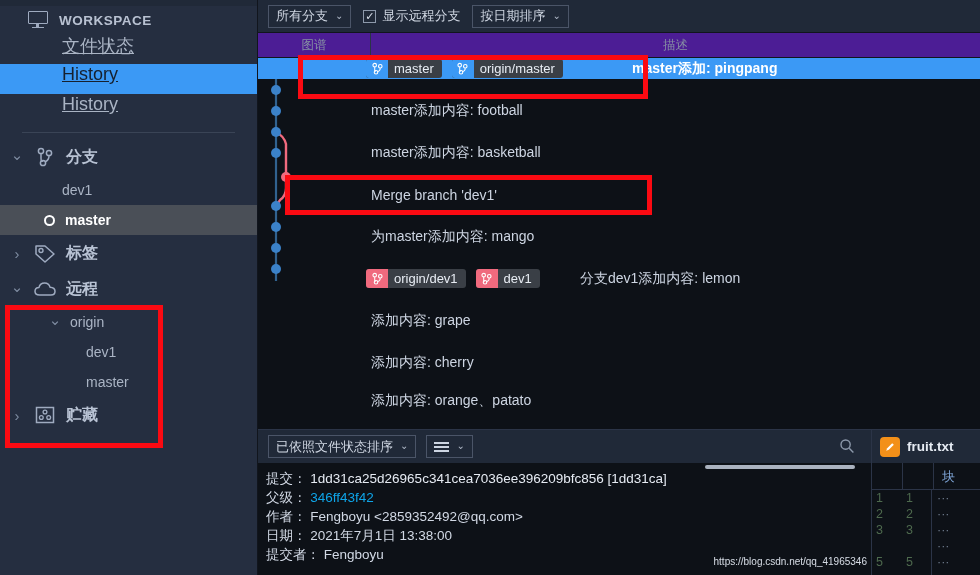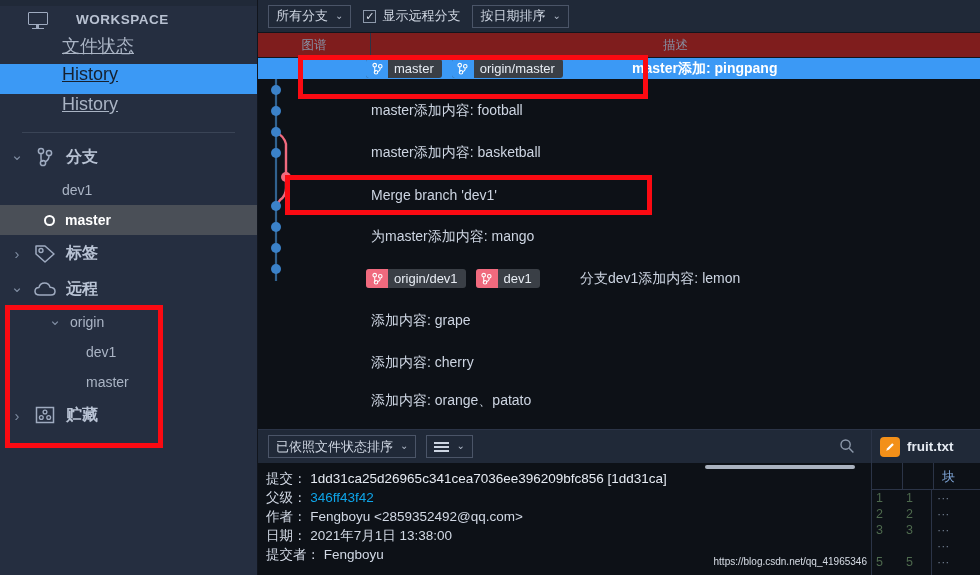--- a/index.html
+++ b/index.html
@@ -16,21 +16,21 @@
   
   .sidebar{
     width:258px;flex:0 0 258px;height:575px;
     background:#252e40;
     position:relative;
     border-right:1px solid #11151d;
     box-sizing:border-box;
   }
   .sb-topstrip{height:6px;background:#202938;}
   .ws-header{
-    display:flex;gap:26px;
+    display:flex;align-items:center;gap:9px;
     padding:6px 0 6px 28px;height:28px;box-sizing:border-box;
   }
   .ws-title{font-size:13.5px;font-weight:bold;color:#b8c1d1;letter-spacing:.5px;}
   .monitor-icon{width:22px;height:18px;position:relative;display:block;}
   .monitor-icon .scr{
     position:absolute;left:0;top:0;width:20px;height:13px;
     border:1.6px solid #9fabc0;border-radius:1px;box-sizing:border-box;
   }
   .monitor-icon .stand{
     position:absolute;left:8px;top:13px;width:3px;height:3px;background:#9fabc0;
@@ -86,21 +86,21 @@
   }
   .chev{font-size:10px;color:#b0bac9;position:relative;top:-1px;}
   .chkwrap{display:flex;align-items:center;gap:6px;font-size:13px;color:#cfd6e2;}
   .chk{
     width:13px;height:13px;border:1px solid #8d99ab;box-sizing:border-box;
     display:flex;align-items:center;justify-content:center;
     font-size:11px;color:#dbe2ec;line-height:1;
   }
 
   .colhead{
-    height:24px;flex:0 0 24px;background:#7f1d1d;
+    height:24px;flex:0 0 24px;background:#4c1d95;
     display:flex;align-items:center;font-size:12.5px;color:#8690a3;
     border-bottom:1px solid #11151d;
   }
   .colhead .c-graph{width:112px;flex:0 0 112px;text-align:center;border-right:1px solid #2b3447;height:100%;display:flex;align-items:center;justify-content:center;}
   .colhead .c-desc{flex:1;text-align:center;}
 
   .graphpane{
     position:relative;flex:1;background:#0d1117;overflow:hidden;
   }
   .rowlayer{position:absolute;left:0;top:0;right:0;}

